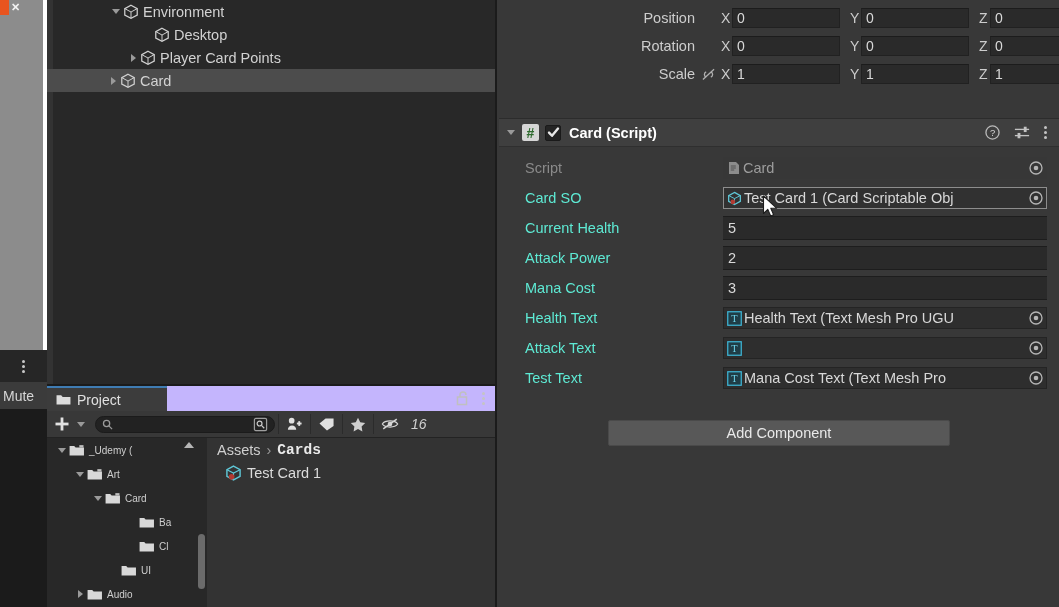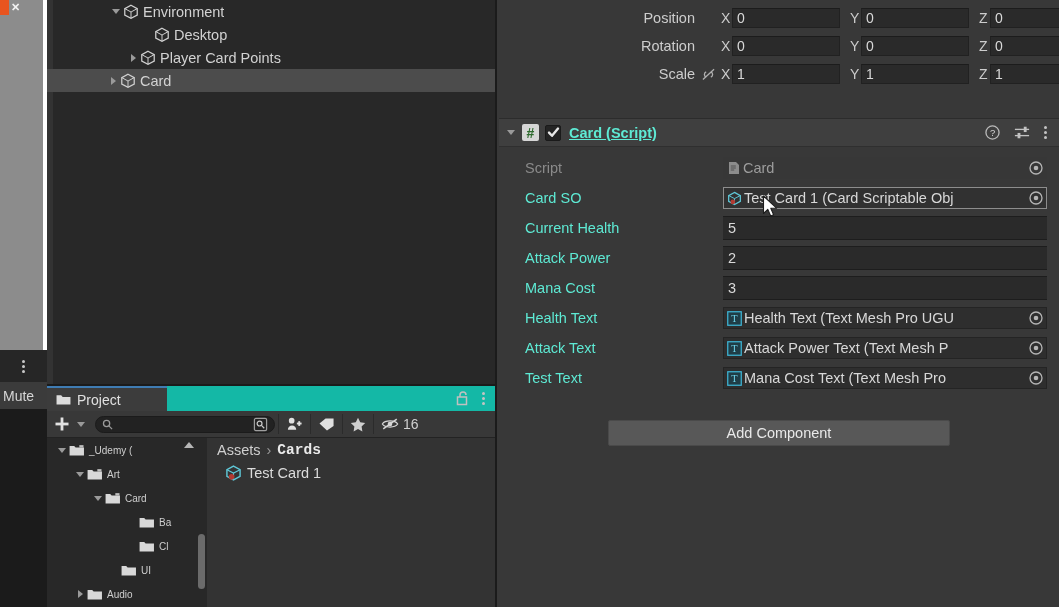--- a/index.html
+++ b/index.html
@@ -114,21 +114,21 @@
     background: #d7d7d7; border-radius: 2px;
     display: flex; align-items: center; justify-content: center;
     color: #2e6b2e; font-size: 14px; font-weight: bold; line-height: 1;
     font-family: "Liberation Sans", sans-serif;
   }
   .checkbox {
     width: 16px; height: 16px; flex: none; margin-right: 8px;
     background: #242424; border: 1px solid #1a1a1a; border-radius: 2px;
     display: flex; align-items: center; justify-content: center;
   }
-  #card-script-title { color: #5eead4; font-size: 14.5px; font-weight: bold; text-decoration: underline; }
+  #card-script-title { color: #ffffff; font-size: 14.5px; font-weight: bold; }
   #header-icons { margin-left: auto; display: flex; align-items: center; gap: 14px; padding-right: 12px; }
 
   
   #props { position: absolute; left: 2px; top: 153px; width: 560px; }
   .prow { height: 30px; display: flex; align-items: center; }
   .prow .plabel {
     width: 224px; flex: none; padding-left: 26px;
     color: #5eead4; font-size: 14.5px;
   }
   .prow .plabel.dim { color: #8a8a8a; }
@@ -165,42 +165,42 @@
     border: 1px solid #4a4a4a; border-radius: 2px;
     color: #e9e9e9; font-size: 14.5px;
     display: flex; align-items: center; justify-content: center;
   }
 
   
   #project {
     position: absolute; left: 47px; top: 384px; width: 448px; height: 223px;
     background: #282828; border-top: 2px solid #1b1b1b;
   }
-  #project-tabbar { position: relative; height: 25px; background: #14b8a6; display: flex; align-items: center; gap: 20px; }
+  #project-tabbar { position: relative; height: 25px; background: #c4b5fd; display: flex; align-items: center; gap: 20px; }
   #project-tab {
     height: 25px; min-width: 120px; background: #3c3c3c;
     border-top: 2px solid #3f7cb3;
     display: flex; align-items: center; padding: 0 14px 0 9px; gap: 6px;
   }
   #project-tab-label { color: #e0e0e0; font-size: 14px; }
   #project-tab-icons { margin-left: auto; display: flex; align-items: center; gap: 13px; padding-right: 10px; }
 
   #project-toolbar {
     height: 27px; background: #383838; display: flex; align-items: center;
     border-bottom: 1px solid #232323;
   }
   .tb-btn { height: 27px; display: flex; align-items: center; justify-content: center; padding: 0 7px; }
   .tb-sep { width: 1px; height: 20px; background: #2b2b2b; }
   #search-box {
     width: 180px; height: 17px; background: #222222; border: 1px solid #1b1b1b;
     border-radius: 9px; display: flex; align-items: center; padding: 0 6px; gap: 5px;
     margin: 0 3px;
   }
   #search-input-text { color: #6e6e6e; font-size: 12px; }
-  #hidden-count { color: #d0d0d0; font-size: 14px; margin-left: 2px; }
+  #hidden-count { color: #d0d0d0; font-size: 14px; margin-left: 10px; font-style: italic; }
 
   #project-body { position: relative; height: 169px; display: flex; }
   #project-tree {
     width: 160px; height: 169px; background: #282828;
     position: relative; overflow: hidden;
   }
   .ftree-row {
     height: 24px; display: flex; align-items: center;
     color: #cfcfcf; font-size: 10px; white-space: nowrap;
   }
@@ -445,21 +445,20 @@
         </div>
         <div class="prow">
           <span class="plabel">Attack Text</span>
           <span class="objfield">
             <span class="mini-icon">
               <svg width="15" height="15" viewBox="0 0 16 16">
                 <rect x="0.8" y="0.8" width="14.4" height="14.4" fill="#1f3d47" stroke="#3fb8d8" stroke-width="1.3"></rect>
                 <text x="8" y="12" font-size="11" fill="#6fd6ee" text-anchor="middle" font-family="Liberation Serif, serif">T</text>
               </svg>
             </span>
-            <span class="otext">Attack Power Text (Text Mesh P</span>
             <svg class="picker" viewBox="0 0 14 14">
               <circle cx="7" cy="7" r="6" fill="none" stroke="#b5b5b5" stroke-width="1.3"></circle>
               <circle cx="7" cy="7" r="2.3" fill="#b5b5b5"></circle>
             </svg>
           </span>
         </div>
         <div class="prow">
           <span class="plabel">Test Text</span>
           <span class="objfield">
             <span class="mini-icon">

